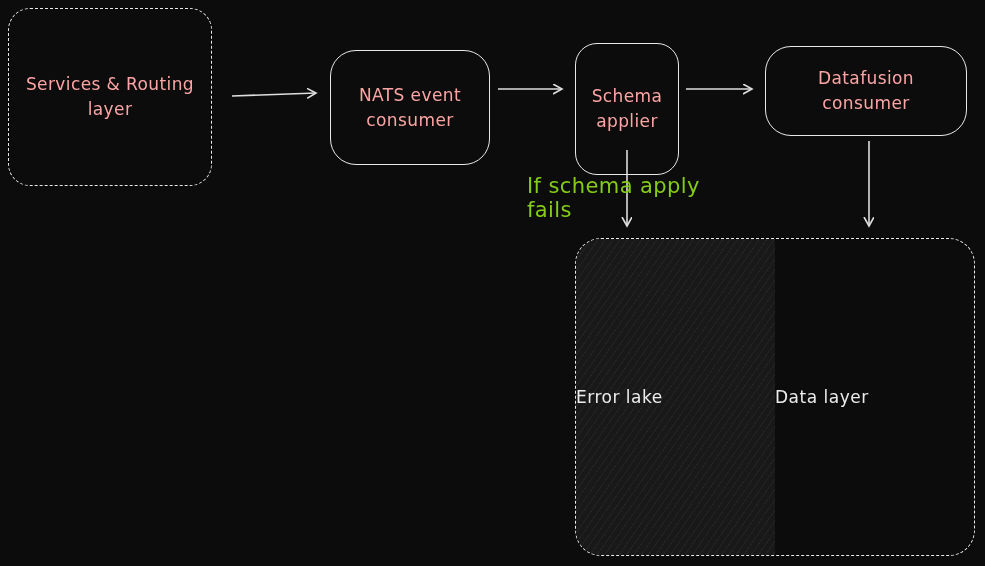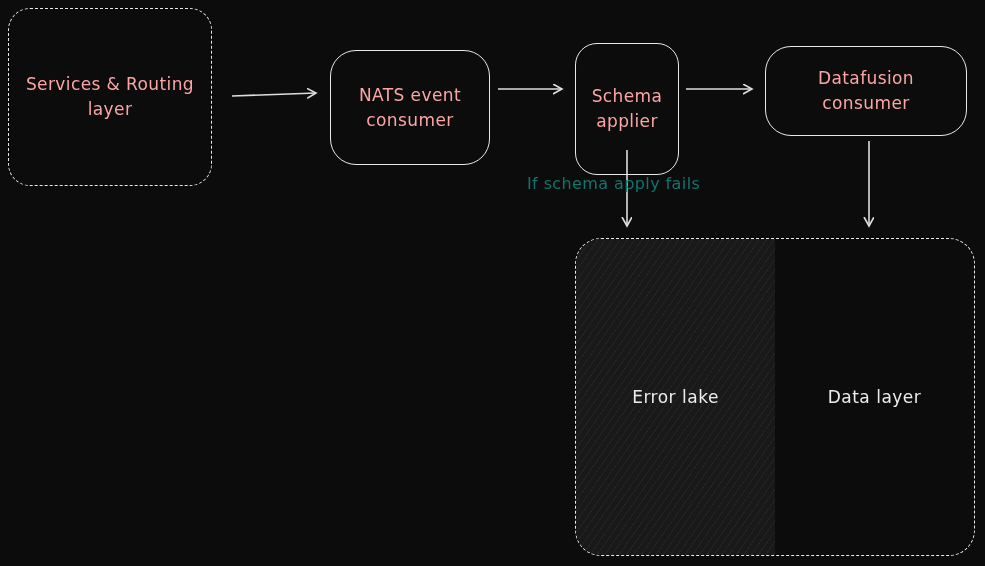--- a/index.html
+++ b/index.html
@@ -33,33 +33,33 @@
   .node-datafusion{left:765px;top:46px;width:202px;height:90px;}
   .container-lakes{
     position:absolute;left:575px;top:238px;width:400px;height:318px;
     border:1.8px dashed #eceaea;border-radius:26px;
     box-sizing:border-box;
     display:flex;
     overflow:hidden;
   }
   .lake{
     flex:1;
-    display:flex;align-items:center;justify-content:center;
+    display:flex;align-items:center;justify-content:flex-start;
     color:#ececec;font-size:17px;letter-spacing:.5px;
   }
   .lake-error{
     background:
       repeating-linear-gradient(125deg,
         rgba(255,255,255,0.055) 0px, rgba(255,255,255,0.055) 1px,
         rgba(255,255,255,0.012) 1px, rgba(255,255,255,0.012) 6px);
     background-color:#161616;
   }
   .fail-label{
     position:absolute;left:527px;top:174px;width:220px;
-    color:#0f766e;font-size:16px;letter-spacing:.4px;
+    color:#84cc16;font-size:21px;letter-spacing:.4px;
     text-align:left;
   }
   svg.arrows{position:absolute;left:0;top:0;width:985px;height:566px;pointer-events:none;}
   svg.arrows line{stroke:#dedede;stroke-width:1.6;}
 </style>
 </head>
 <body>
 
 <div class="canvas">
 

